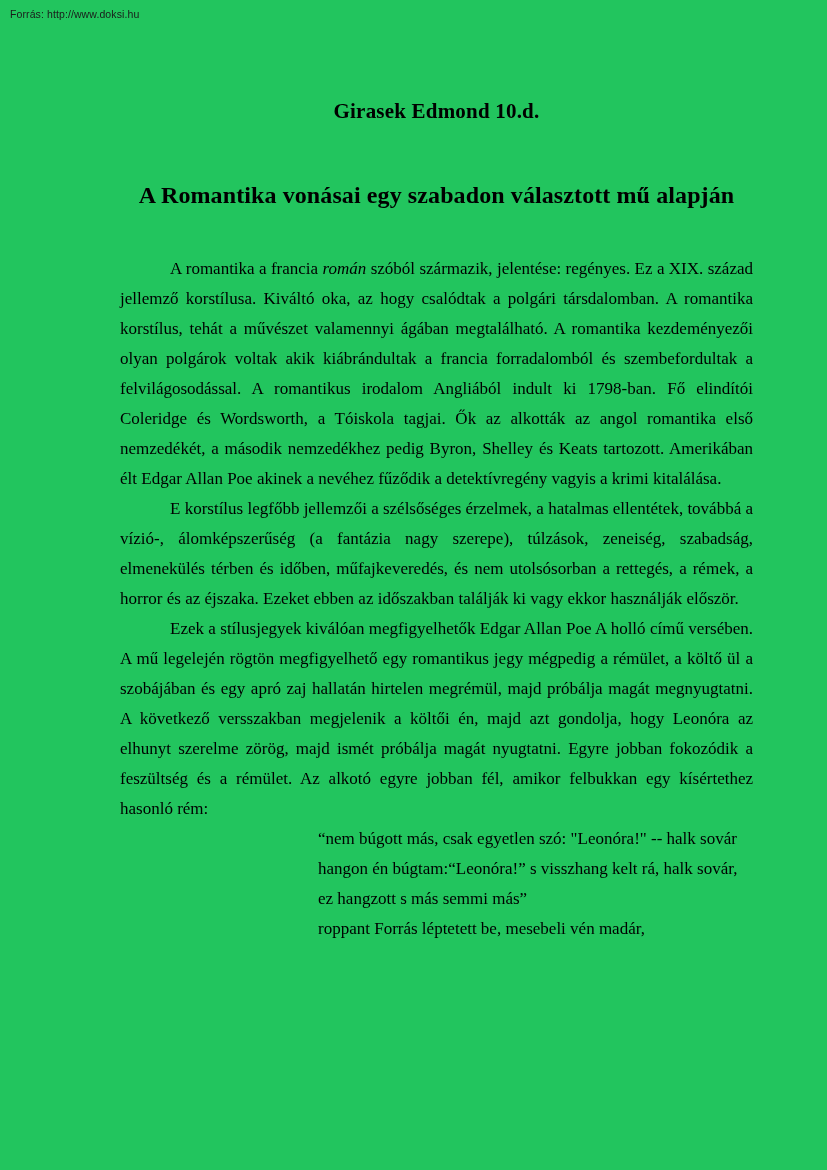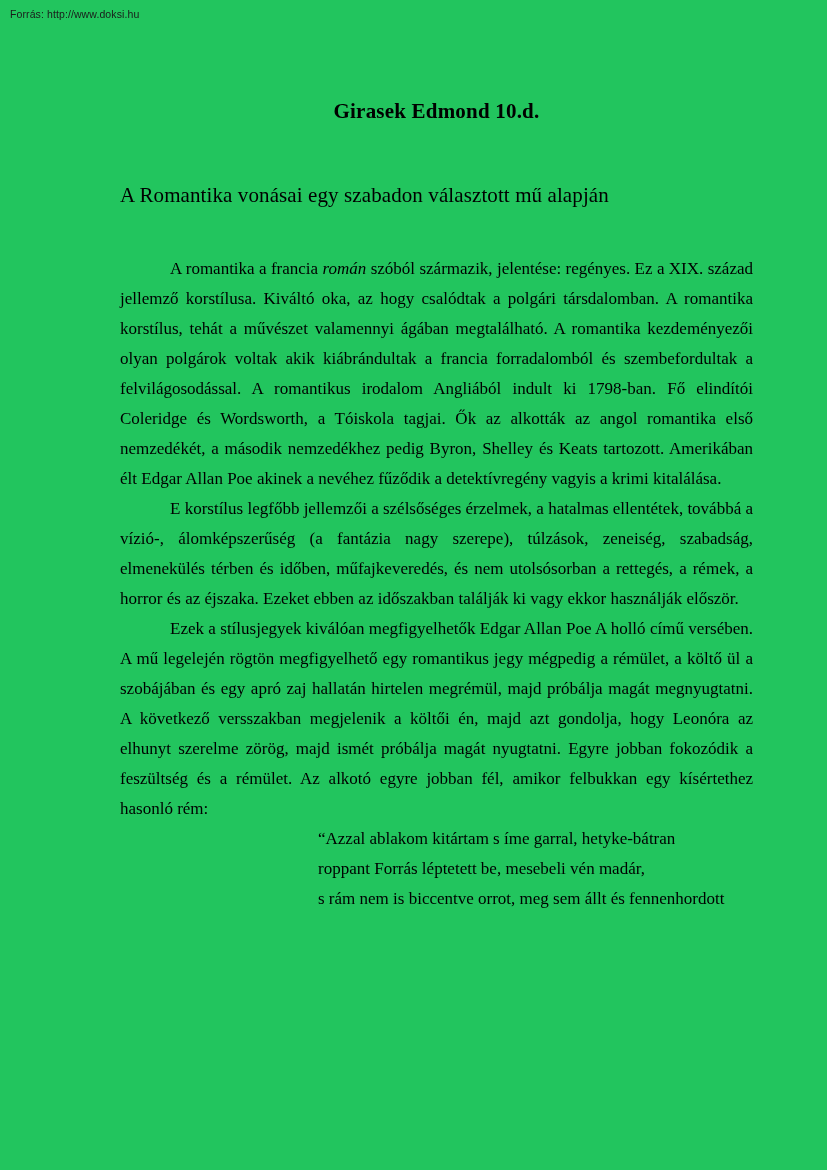--- a/index.html
+++ b/index.html
@@ -46,23 +46,23 @@
     text-align: center;
     font-weight: bold;
     font-size: 21px;
     line-height: 26px;
     margin: 0;
     padding-top: 98px;
     letter-spacing: 0.2px;
   }
 
   .doc-title {
-    text-align: left;
-    font-weight: normal;
-    font-size: 21px;
+    text-align: center;
+    font-weight: bold;
+    font-size: 24px;
     line-height: 30px;
     margin: 0;
     padding-top: 56px;
     letter-spacing: 0.1px;
     white-space: nowrap;
   }
 
   .body-block {
     padding-top: 44px;
   }
@@ -109,23 +109,26 @@
     <div class="body-block">
 
       <p class="para">
         <span>A romantika a francia </span><em class="italic">román</em><span> szóból származik, jelentése: regényes. Ez a XIX. század jellemző korstílusa. Kiváltó oka, az hogy csalódtak a polgári társdalomban. A romantika korstílus, tehát a művészet valamennyi ágában megtalálható. A romantika kezdeményezői olyan polgárok voltak akik kiábrándultak a francia forradalomból és szembefordultak a felvilágosodással. A romantikus irodalom Angliából indult ki 1798-ban. Fő elindítói Coleridge és Wordsworth, a Tóiskola tagjai. Ők az alkották az angol romantika első nemzedékét, a második nemzedékhez pedig Byron, Shelley és Keats tartozott. Amerikában élt Edgar Allan Poe akinek a nevéhez fűződik a detektívregény vagyis a krimi kitalálása.</span>
       </p>
 
       <p class="para">E korstílus legfőbb jellemzői a szélsőséges érzelmek, a hatalmas ellentétek, továbbá a vízió-, álomképszerűség (a fantázia nagy szerepe), túlzások, zeneiség, szabadság, elmenekülés térben és időben, műfajkeveredés, és nem utolsósorban a  rettegés, a rémek, a horror és az éjszaka. Ezeket ebben az időszakban találják ki vagy ekkor használják először.</p>
 
       <p class="para">Ezek a stílusjegyek kiválóan megfigyelhetők Edgar Allan Poe A holló című versében. A mű legelején rögtön megfigyelhető egy romantikus jegy mégpedig a rémület, a költő ül a szobájában és egy apró zaj hallatán hirtelen megrémül, majd próbálja magát megnyugtatni. A következő versszakban megjelenik a költői én, majd azt gondolja, hogy Leonóra az elhunyt szerelme zörög, majd ismét próbálja magát nyugtatni. Egyre jobban fokozódik a feszültség és a rémület. Az alkotó egyre jobban fél, amikor felbukkan egy kísértethez hasonló rém:</p>
 
+      <div class="quote">
+        <span class="qline">“nem búgott más, csak egyetlen szó: "Leonóra!" -- halk sovár</span>
+        <span class="qline">hangon én búgtam:“Leonóra!” s visszhang kelt rá, halk sovár,</span>
+        <span class="qline">ez hangzott s más semmi más”</span>
+      </div>
 
 
       <div class="quote">
-        <span class="qline">“Azzal ablakom kitártam s íme garral, hetyke-bátran</span>
         <span class="qline">roppant Forrás léptetett be, mesebeli vén madár,</span>
-        <span class="qline">s rám nem is biccentve orrot, meg sem állt és fennenhordott</span>
       </div>
 
     </div>
   </div>
 </div>
 
 </body></html>

